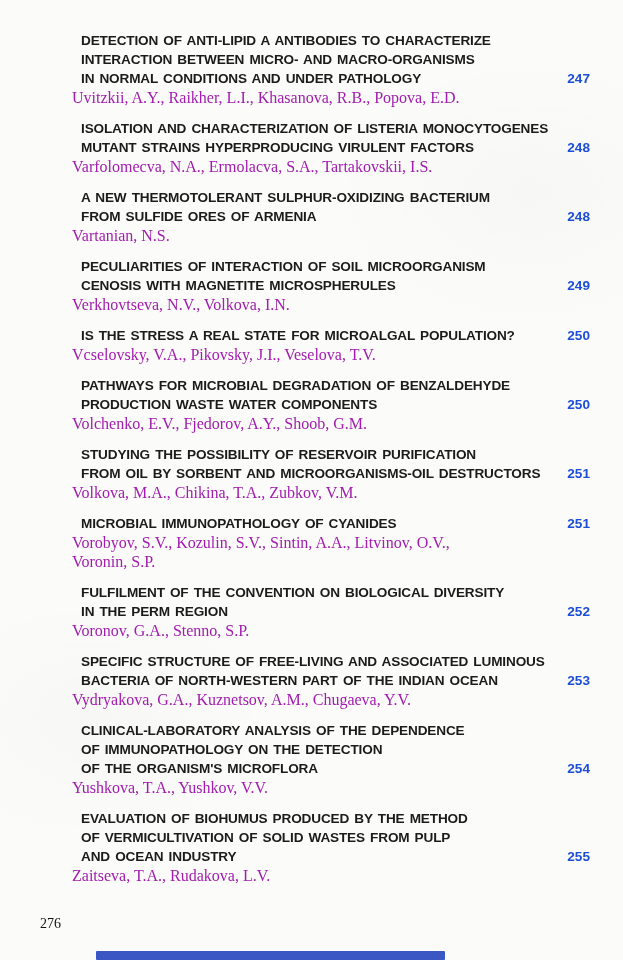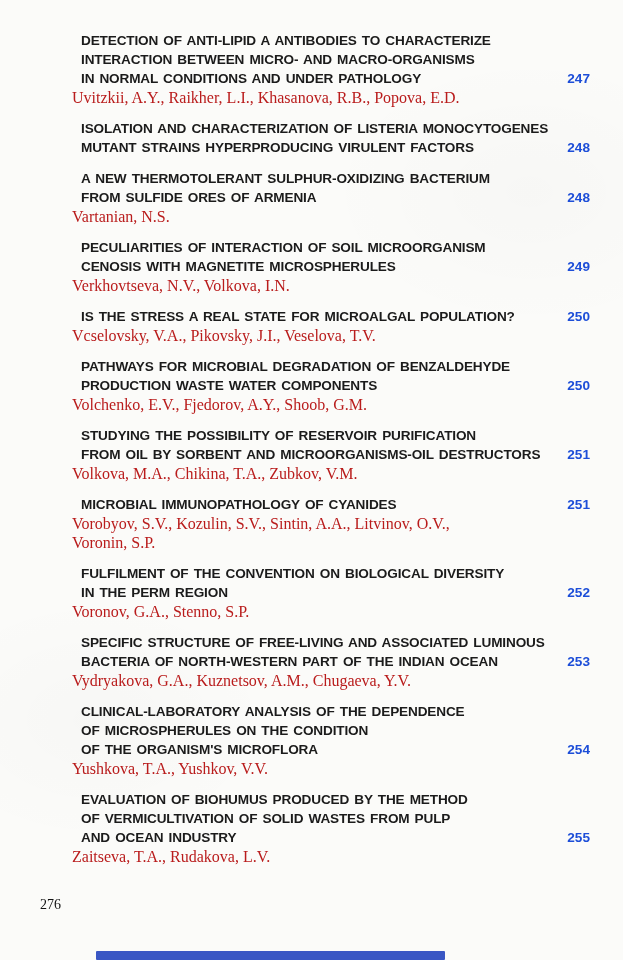--- a/index.html
+++ b/index.html
@@ -39,21 +39,21 @@
     font-family: "Liberation Sans", sans-serif;
     font-weight: 700;
     font-size: 13.6px;
     line-height: 19px;
     color: #1d4ed8;
   }
   .author-line {
     font-family: "Liberation Serif", serif;
     font-size: 16px;
     line-height: 19px;
-    color: #b91c1c;
+    color: #a21caf;
     white-space: nowrap;
   }
   .footer-page-number {
     margin-top: 29px;
     font-family: "Liberation Serif", serif;
     font-size: 14px;
     line-height: 19px;
     color: #121212;
   }
   .bottom-bar {
@@ -85,20 +85,23 @@
   </div>
 
   <div class="entry">
     <div class="title-row">
       <div class="entry-title">
             <div class="title-line">ISOLATION AND CHARACTERIZATION OF LISTERIA MONOCYTOGENES</div>
             <div class="title-line">MUTANT STRAINS HYPERPRODUCING VIRULENT FACTORS</div>
           </div>
       <span class="entry-page">248</span>
     </div>
+    <div>
+          <div class="author-line">Varfolomecva, N.A., Ermolacva, S.A., Tartakovskii, I.S.</div>
+        </div>
   </div>
 
   <div class="entry">
     <div class="title-row">
       <div class="entry-title">
             <div class="title-line">A NEW THERMOTOLERANT SULPHUR-OXIDIZING BACTERIUM</div>
             <div class="title-line">FROM SULFIDE ORES OF ARMENIA</div>
           </div>
       <span class="entry-page">248</span>
     </div>
@@ -194,21 +197,21 @@
     </div>
     <div>
           <div class="author-line">Vydryakova, G.A., Kuznetsov, A.M., Chugaeva, Y.V.</div>
         </div>
   </div>
 
   <div class="entry">
     <div class="title-row">
       <div class="entry-title">
             <div class="title-line">CLINICAL-LABORATORY ANALYSIS OF THE DEPENDENCE</div>
-            <div class="title-line">OF MICROSPHERULES ON THE CONDITION</div>
+            <div class="title-line">OF IMMUNOPATHOLOGY ON THE DETECTION</div>
             <div class="title-line">OF THE ORGANISM'S MICROFLORA</div>
           </div>
       <span class="entry-page">254</span>
     </div>
     <div>
           <div class="author-line">Yushkova, T.A., Yushkov, V.V.</div>
         </div>
   </div>
 
   <div class="entry">

